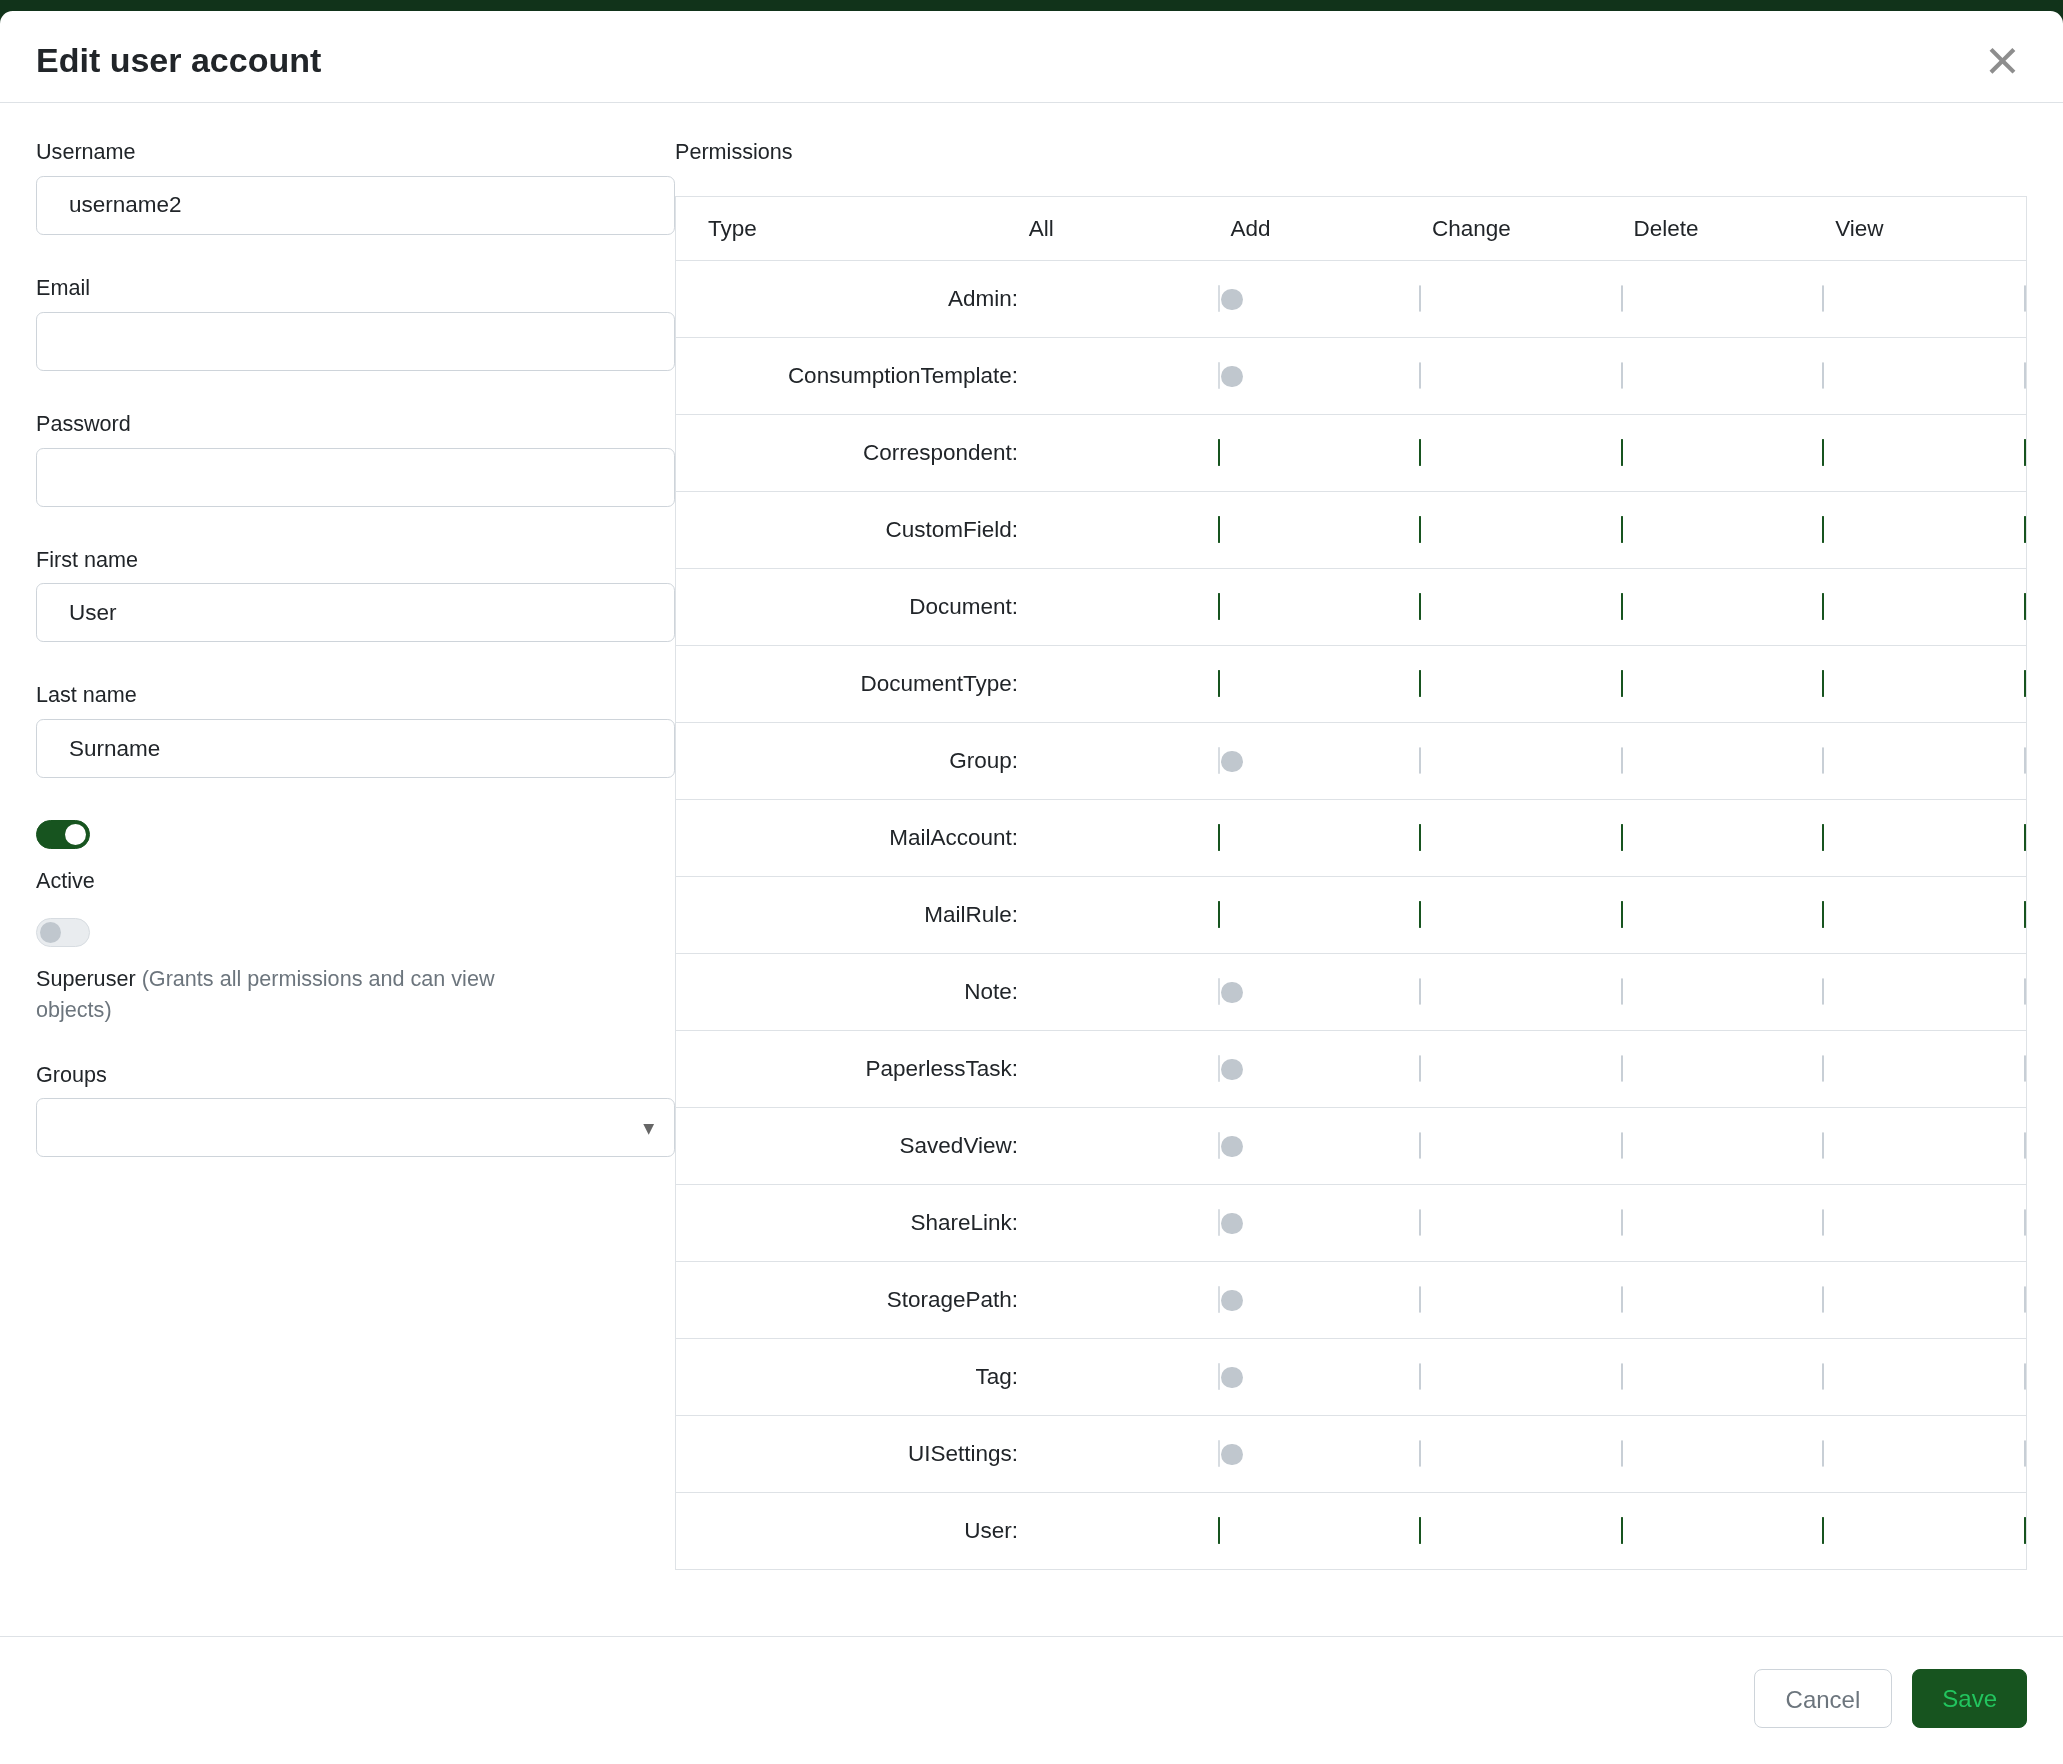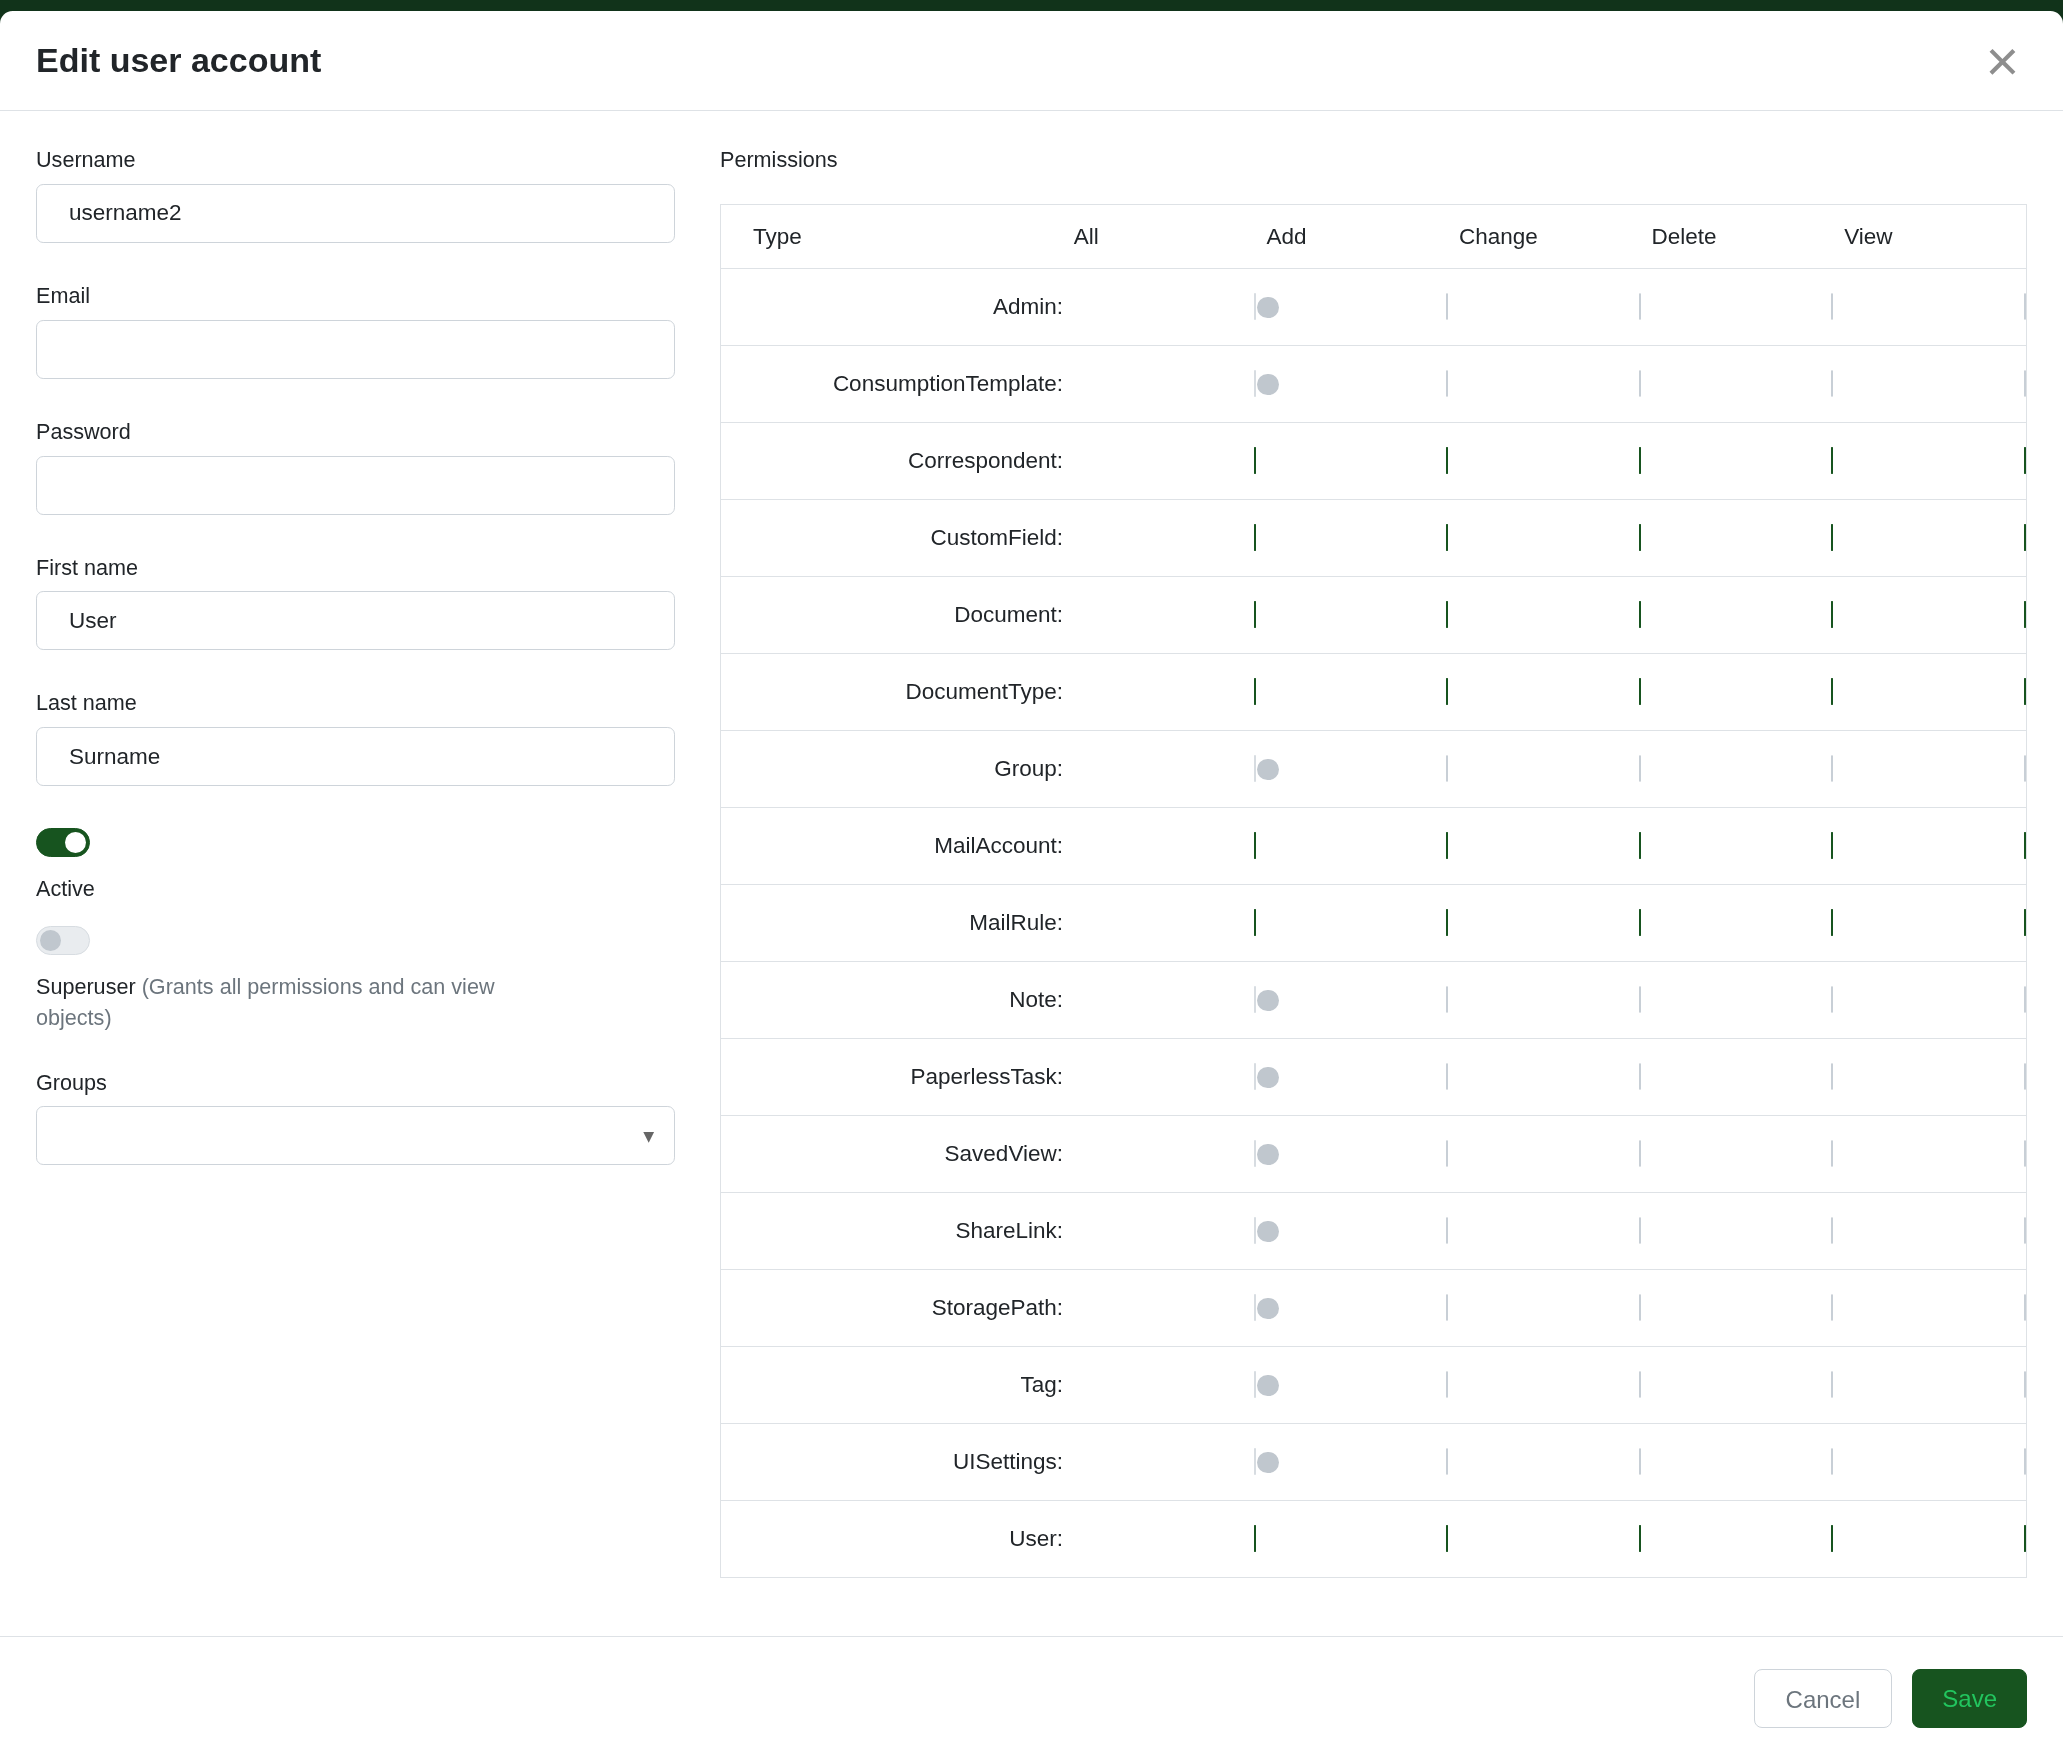--- a/index.html
+++ b/index.html
@@ -19,31 +19,31 @@
     color:var(--text);
     overflow:hidden;
   }
   .modal{
     position:absolute;top:10.8px;left:0;right:0;bottom:0;
     background:#fff;
     border-radius:12.6px 12.6px 0 0;
     display:flex;flex-direction:column;
   }
   .modal-header{
-    padding:31px 40px 31px 36px;
+    padding:31px 40px 23px 36px;
     border-bottom:0.9px solid var(--border);
-    display:flex;align-items:flex-end;justify-content:space-between;
+    display:flex;align-items:flex-start;justify-content:space-between;
   }
   .modal-title{font-size:34px;font-weight:700;line-height:1.1;}
   .close-btn{
     font-size:58px;font-weight:200;color:#8e8e8e;line-height:36px;
     background:none;border:none;padding:0 3.6px;cursor:pointer;
   }
   .modal-body{
-    flex:1;display:flex;gap:45px;padding:36px;overflow:hidden;
+    flex:1;display:flex;padding:36px;overflow:hidden;
   }
   .left-col{flex:0 0 639px;}
   .right-col{flex:1;min-width:0;}
 
   .field{margin-bottom:40px;}
   .field-label{display:block;font-size:21.6px;margin-bottom:10.8px;}
   .text-input{
     width:100%;height:59px;border:0.9px solid var(--input-border);
     border-radius:7.2px;font-size:22.5px;padding:0 32px;color:var(--text);
     font-family:"Liberation Sans", sans-serif;outline:none;background:#fff;

